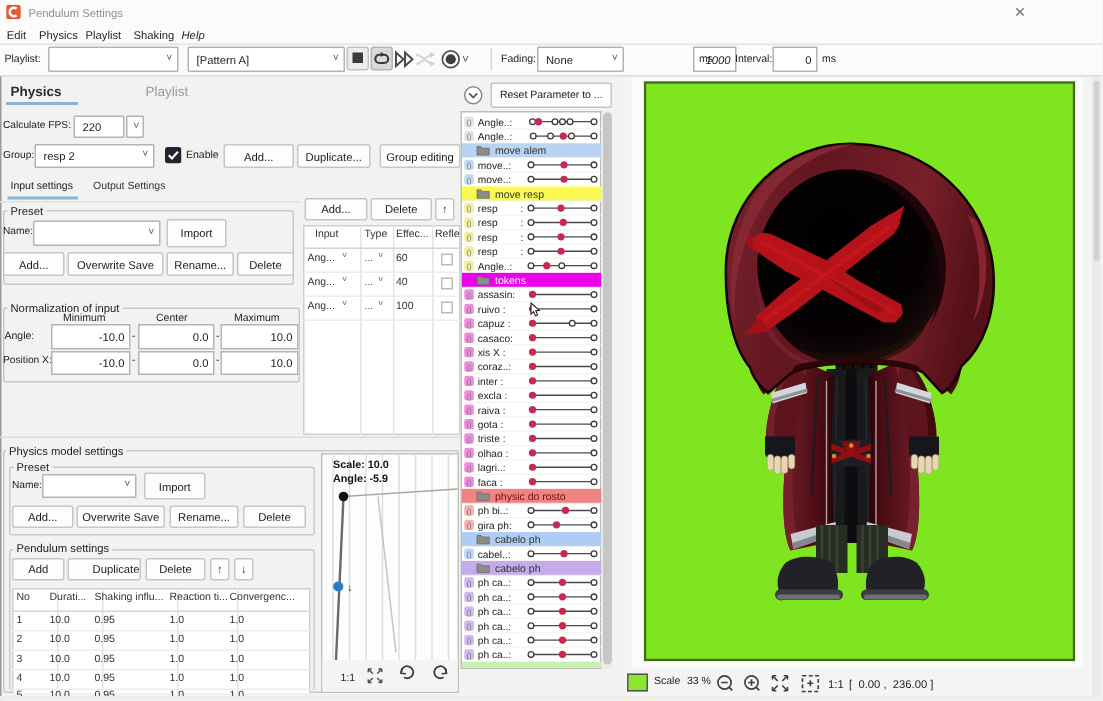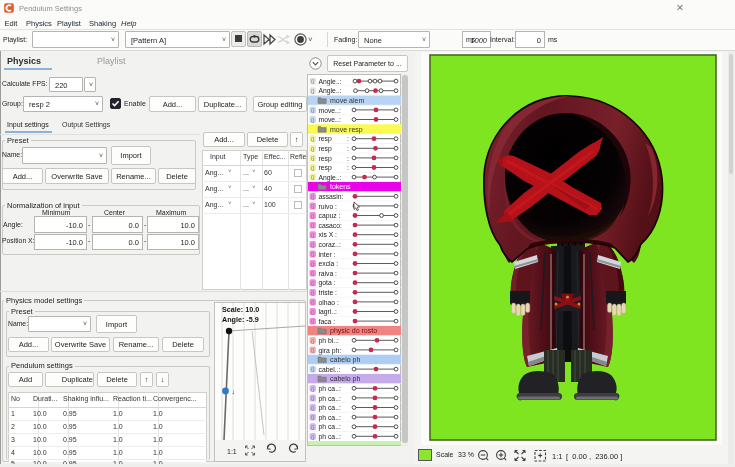--- a/index.html
+++ b/index.html
@@ -54,21 +54,21 @@
 <svg class="abs" style="left:277px;top:34px" width="13" height="11" viewBox="0 0 13 11">
 <path d="M0.5 2.5 C5 2.5 7 8.5 11.5 8.5 M0.5 8.5 C5 8.5 7 2.5 11.5 2.5 M9.5 1 L12 2.5 L9.5 4 M9.5 7 L12 8.5 L9.5 10" fill="none" stroke="#d2d2d0" stroke-width="1.2"></path>
   </svg>
 <svg class="abs" style="left:294px;top:33px" width="13" height="13" viewBox="0 0 13 13">
 <circle cx="6.5" cy="6.5" r="5.6" fill="none" stroke="#4f4f4f" stroke-width="1.1"></circle>
 <circle cx="6.5" cy="6.5" r="3.4" fill="#3d3d3d"></circle>
   </svg>
 <div class="lb" style="left:308px;top:35px;color:#555;font-size:8px;">˅</div>
 <div class="abs" style="left:327px;top:32px;width:1px;height:15px;background:#d7d7d5;"></div>
 <div class="lb" style="left:334px;top:36px;">Fading:</div>
-<div class="combo" style="left:358px;top:31px;width:72px;height:17px;">
+<div class="combo" style="left:358px;top:31px;width:58px;height:17px;">
     <span class="tx">None</span>
     <span class="ch">˅</span>
   </div>
 <div class="inp" style="left:462px;top:31px;width:29px;height:17px;font-style:italic;">
     <span class="tx">1000</span>
   </div>
 <div class="lb" style="left:466px;top:36px;">ms</div>
 <div class="lb" style="left:490px;top:36px;">Interval:</div>
 <div class="inp" style="left:515px;top:31px;width:30px;height:17px;">
     <span class="tx">0</span>

